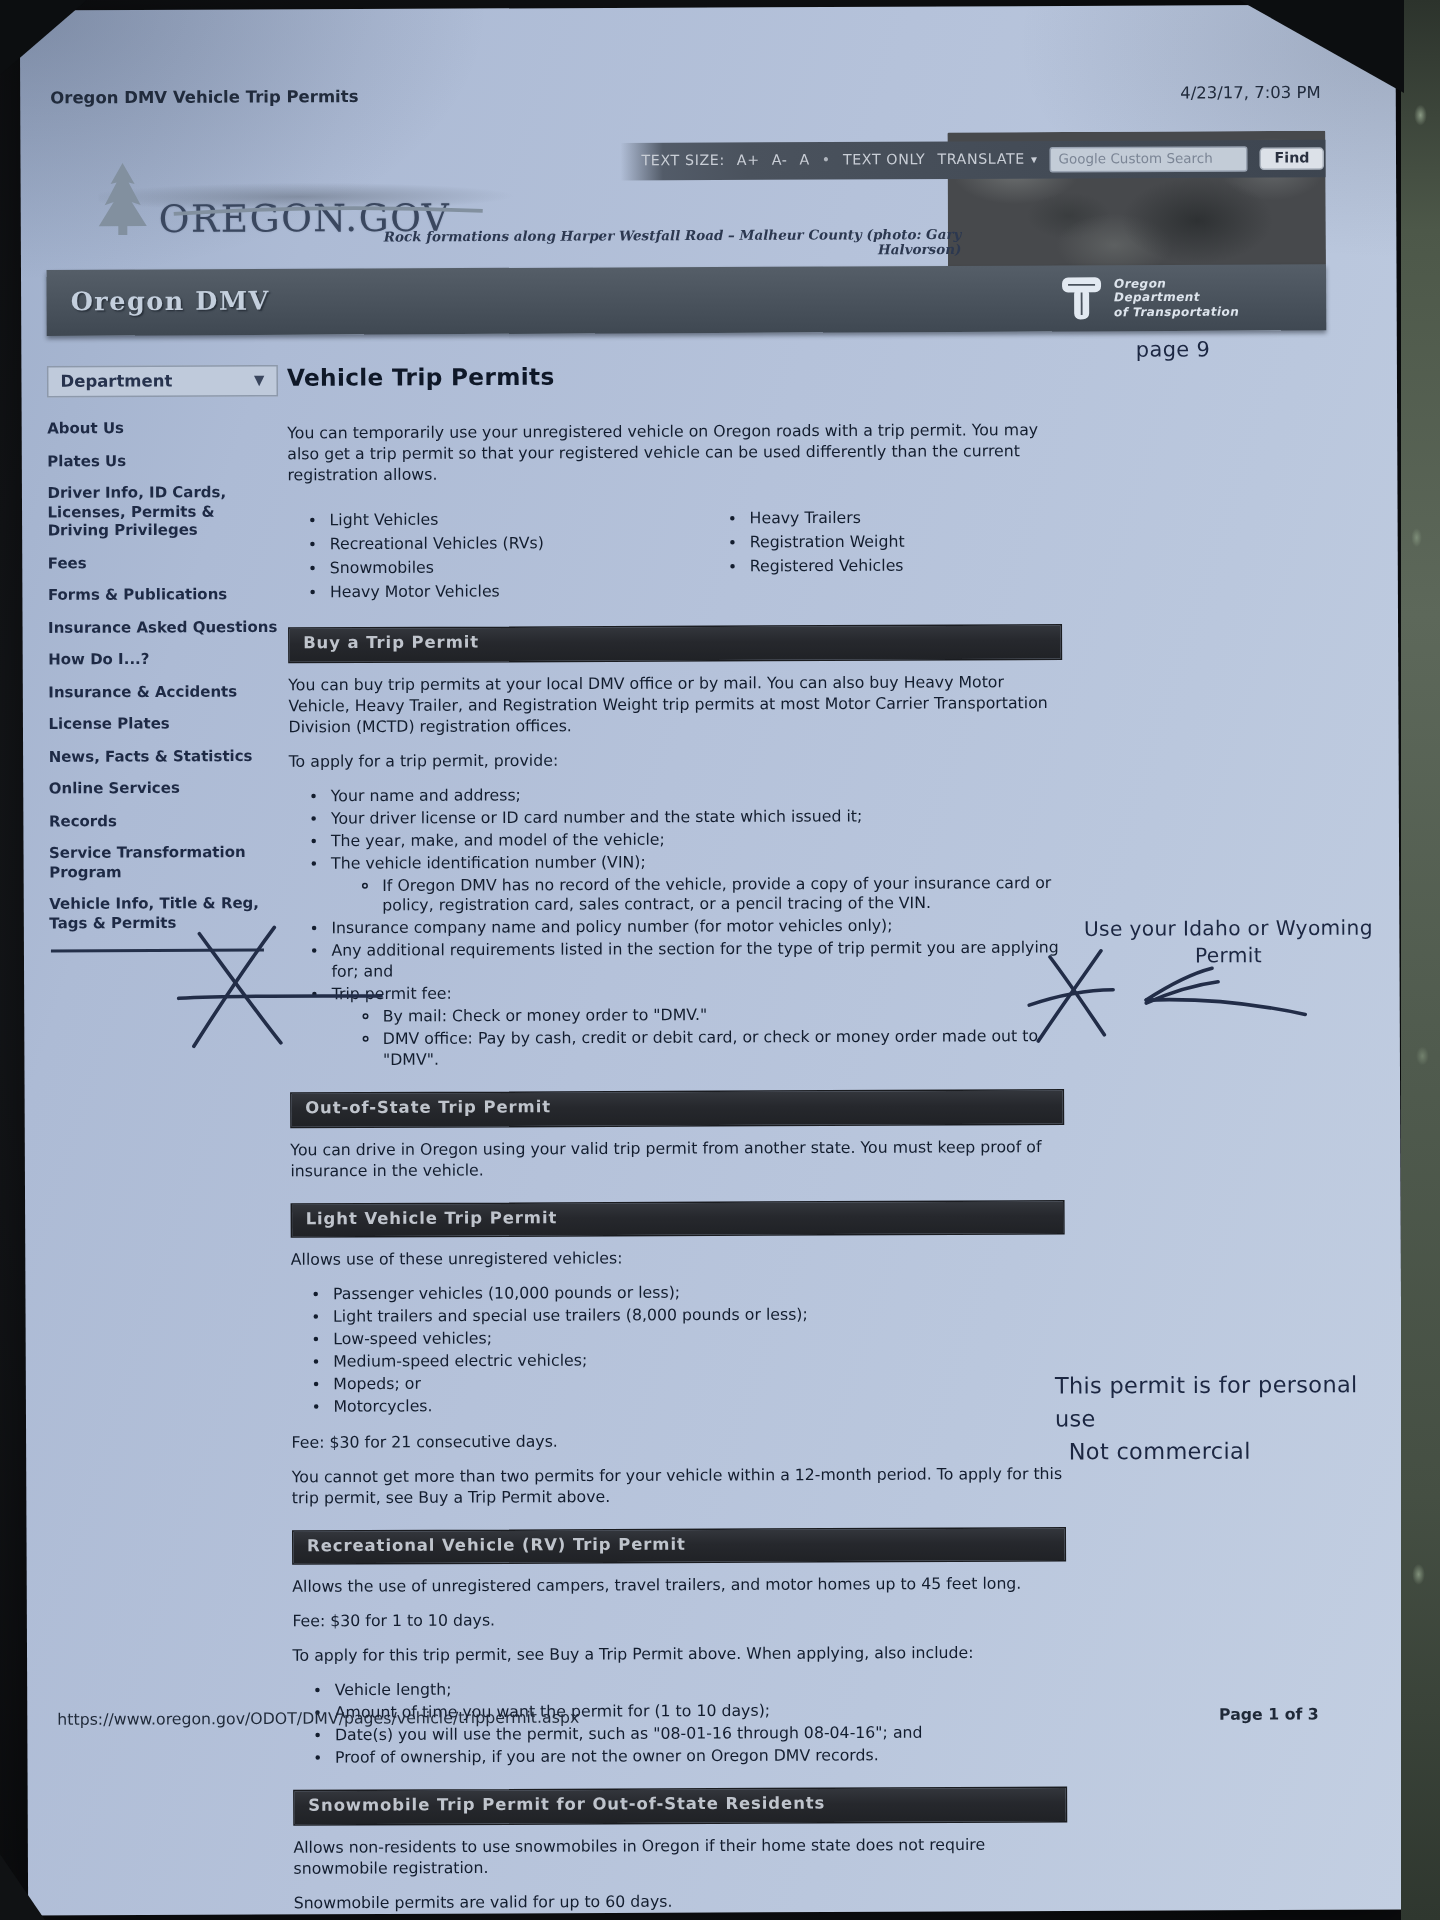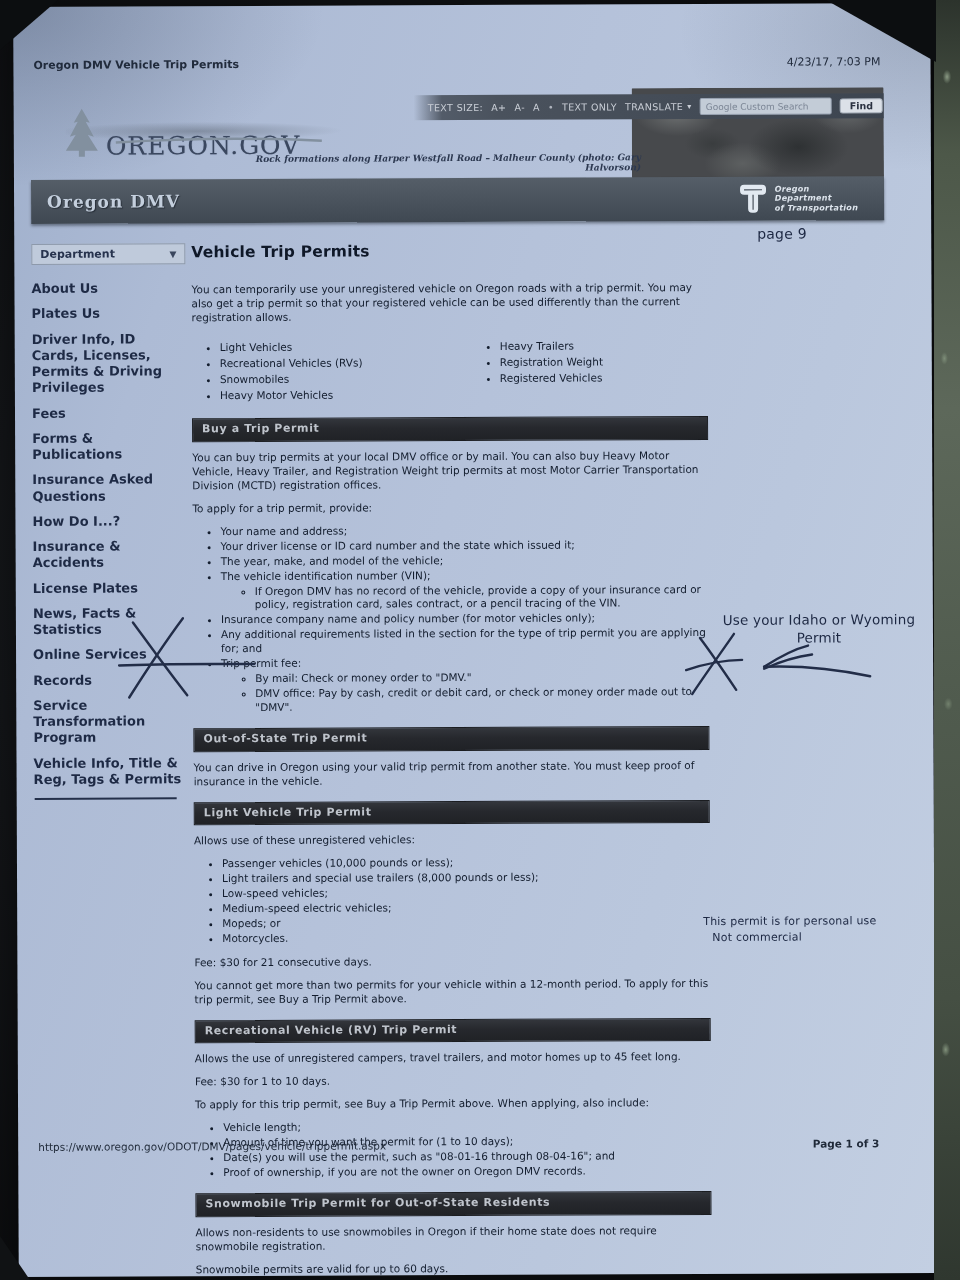--- a/index.html
+++ b/index.html
@@ -67,29 +67,29 @@
   .caption{position:absolute;left:195px;top:66px;width:432px;text-align:right;
     font-family:"DejaVu Serif",serif;font-style:italic;font-weight:bold;font-size:9px;color:#2c3850;}
 
   
   .dmvbar{position:absolute;left:17px;right:47px;top:173px;height:44px;
     background:linear-gradient(180deg,#555e68 0%,#49525c 55%,#3f4852 100%);
     display:flex;align-items:center;justify-content:space-between;padding:0 14px 0 16px;
     box-shadow:0 2px 3px rgba(20,26,36,.45);}
   .dmv-title{font-family:"DejaVu Serif",serif;font-weight:bold;font-size:17px;color:#c4cfdd;
     letter-spacing:1px;text-shadow:1px 1px 1px rgba(20,26,36,.6);text-align:right;}
-  .odot{display:flex;align-items:center;gap:7px;margin-right:12px;}
+  .odot{display:flex;align-items:center;gap:7px;margin-right:44px;}
   .odot-text{font-size:8px;font-weight:bold;font-style:italic;color:#dde4ec;line-height:1.2;letter-spacing:.3px;}
 
   
   .sidebar{position:absolute;left:17px;top:237px;width:154px;}
   .dept{background:#bfcadb;border:1px solid #8d99ab;display:flex;justify-content:space-between;
     align-items:center;padding:3px 8px;font-size:11px;font-weight:bold;color:#27334e;margin-bottom:16px;}
   .dept .chev{font-size:9px;color:#3a465e;}
-  .sb-item{font-size:13px;font-weight:bold;color:#1e2a45;line-height:1.25;margin-bottom:9px;cursor:pointer;}
+  .sb-item{font-size:10px;font-weight:bold;color:#1e2a45;line-height:1.25;margin-bottom:9px;cursor:pointer;}
   .sb-divider{border-top:2px solid #24304a;width:142px;margin:10px 0 12px 1px;}
   .sb-foot .sb-item{margin-bottom:13px;}
 
   
   .main{position:absolute;left:177px;top:236px;width:516px;font-size:10.5px;line-height:1.33;color:#131d2e;}
   .main h1{font-size:15.5px;margin:0 0 20px 0;color:#0f1828;letter-spacing:.2px;}
   .para{margin:9px 0;}
   .intro{margin:0 0 17px 0;}
   .linkcols{display:flex;margin:0 0 6px 0;}
   .linkcols ul{margin:0;padding-left:28px;list-style:disc;}
@@ -100,21 +100,21 @@
     color:#bfc4cc;font-weight:bold;font-size:11px;letter-spacing:.6px;
     padding:3px 9px 4px 9px;margin:13px 0 8px 0;border:1px solid #1a1c20;}
   ul.blist{margin:5px 0 10px 0;padding-left:28px;list-style:disc;}
   ul.blist li{margin-bottom:1px;}
   ul.sublist{margin:1px 0 1px 0;padding-left:34px;list-style:circle;}
 
   
   .hand{position:absolute;color:#1c2742;font-size:13.5px;letter-spacing:.2px;z-index:30;}
   .page9{left:743px;top:222px;font-size:14px;}
   .idaho{left:698px;top:607px;width:210px;text-align:center;line-height:1.35;}
-  .personal{left:686px;top:910px;width:222px;font-size:11px;line-height:1.45;}
+  .personal{left:686px;top:910px;width:222px;font-size:15px;line-height:1.45;}
   .personal .l2{padding-left:9px;}
   .mark{position:absolute;z-index:31;}
   .mark path{stroke:#222d48;stroke-width:2.4;fill:none;stroke-linecap:round;}
   .mark-left{left:95px;top:610px;}
   .mark-right{left:668px;top:626px;}
 </style>
 </head>
 <body>
 
 <div class="scene">

